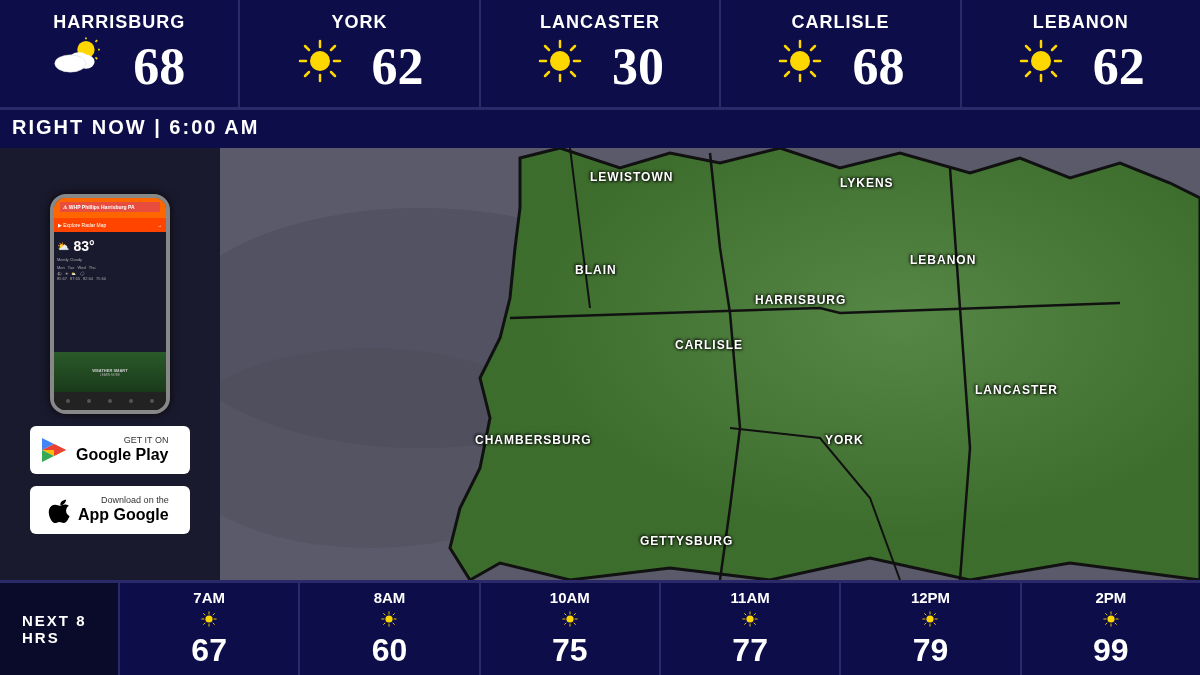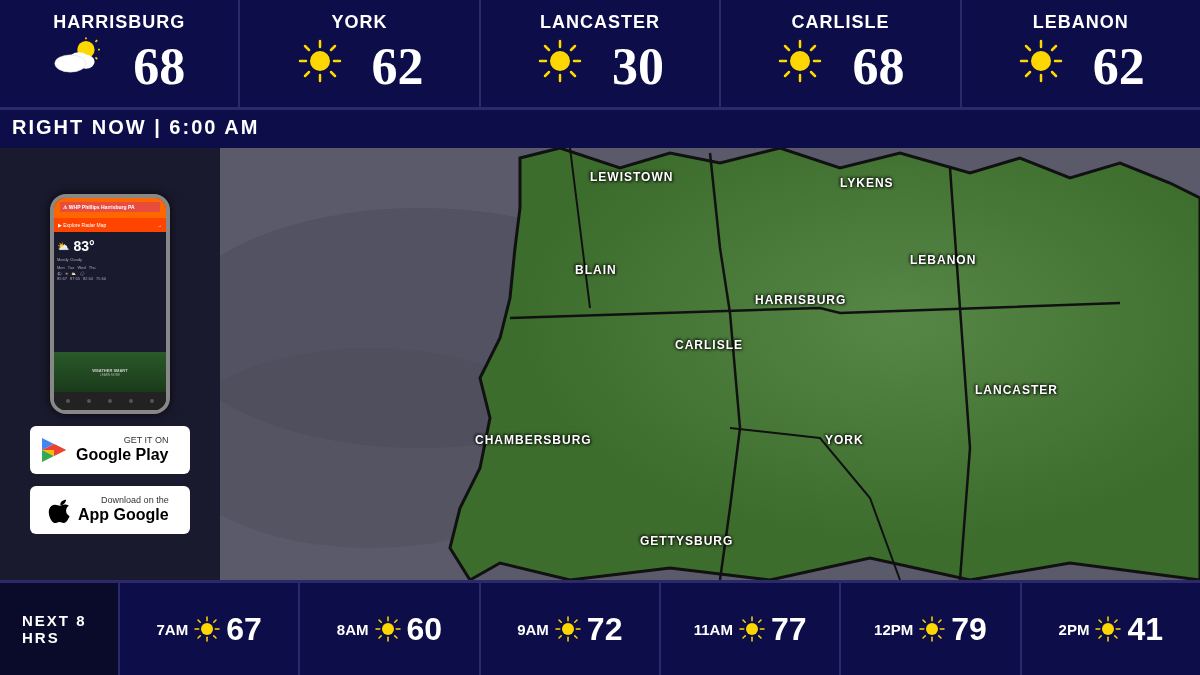--- a/index.html
+++ b/index.html
@@ -228,21 +228,21 @@
       background: #0d0d4a;
       border-top: 3px solid #2a2a6a;
     }
     .forecast-row {
       display: flex;
       height: 100%;
     }
     .forecast-card {
       flex: 1;
       display: flex;
-      flex-direction: row;
+      flex-direction: column;
       align-items: center;
       justify-content: center;
       border-right: 2px solid #2a2a6a;
       padding: 6px;
       gap: 4px;
     }
     .forecast-card:last-child { border-right: none; }
     .forecast-time {
       font-size: 15px;
       font-weight: bold;
@@ -541,36 +541,36 @@
         <line x1="4" y1="20" x2="9" y2="20" stroke="#FFD700" stroke-width="2" stroke-linecap="round"></line>
         <line x1="31" y1="20" x2="36" y2="20" stroke="#FFD700" stroke-width="2" stroke-linecap="round"></line>
         <line x1="8" y1="8" x2="11" y2="11" stroke="#FFD700" stroke-width="2" stroke-linecap="round"></line>
         <line x1="29" y1="29" x2="32" y2="32" stroke="#FFD700" stroke-width="2" stroke-linecap="round"></line>
         <line x1="32" y1="8" x2="29" y2="11" stroke="#FFD700" stroke-width="2" stroke-linecap="round"></line>
         <line x1="11" y1="29" x2="8" y2="32" stroke="#FFD700" stroke-width="2" stroke-linecap="round"></line>
       </svg>
       <span class="forecast-temp">60</span>
     </div>
 
+
     <div class="forecast-card">
-      <span class="forecast-time">9AM</span>
+      <span class="forecast-time">10AM</span>
       <svg class="forecast-sun" viewBox="0 0 40 40">
         <circle cx="20" cy="20" r="8" fill="#FFD700"></circle>
         <line x1="20" y1="4" x2="20" y2="9" stroke="#FFD700" stroke-width="2" stroke-linecap="round"></line>
         <line x1="20" y1="31" x2="20" y2="36" stroke="#FFD700" stroke-width="2" stroke-linecap="round"></line>
         <line x1="4" y1="20" x2="9" y2="20" stroke="#FFD700" stroke-width="2" stroke-linecap="round"></line>
         <line x1="31" y1="20" x2="36" y2="20" stroke="#FFD700" stroke-width="2" stroke-linecap="round"></line>
         <line x1="8" y1="8" x2="11" y2="11" stroke="#FFD700" stroke-width="2" stroke-linecap="round"></line>
         <line x1="29" y1="29" x2="32" y2="32" stroke="#FFD700" stroke-width="2" stroke-linecap="round"></line>
         <line x1="32" y1="8" x2="29" y2="11" stroke="#FFD700" stroke-width="2" stroke-linecap="round"></line>
         <line x1="11" y1="29" x2="8" y2="32" stroke="#FFD700" stroke-width="2" stroke-linecap="round"></line>
       </svg>
-      <span class="forecast-temp">72</span>
-    </div>
-
+      <span class="forecast-temp">75</span>
+    </div>
 
     <div class="forecast-card">
       <span class="forecast-time">11AM</span>
       <svg class="forecast-sun" viewBox="0 0 40 40">
         <circle cx="20" cy="20" r="8" fill="#FFD700"></circle>
         <line x1="20" y1="4" x2="20" y2="9" stroke="#FFD700" stroke-width="2" stroke-linecap="round"></line>
         <line x1="20" y1="31" x2="20" y2="36" stroke="#FFD700" stroke-width="2" stroke-linecap="round"></line>
         <line x1="4" y1="20" x2="9" y2="20" stroke="#FFD700" stroke-width="2" stroke-linecap="round"></line>
         <line x1="31" y1="20" x2="36" y2="20" stroke="#FFD700" stroke-width="2" stroke-linecap="round"></line>
         <line x1="8" y1="8" x2="11" y2="11" stroke="#FFD700" stroke-width="2" stroke-linecap="round"></line>
@@ -604,16 +604,16 @@
         <circle cx="20" cy="20" r="8" fill="#FFD700"></circle>
         <line x1="20" y1="4" x2="20" y2="9" stroke="#FFD700" stroke-width="2" stroke-linecap="round"></line>
         <line x1="20" y1="31" x2="20" y2="36" stroke="#FFD700" stroke-width="2" stroke-linecap="round"></line>
         <line x1="4" y1="20" x2="9" y2="20" stroke="#FFD700" stroke-width="2" stroke-linecap="round"></line>
         <line x1="31" y1="20" x2="36" y2="20" stroke="#FFD700" stroke-width="2" stroke-linecap="round"></line>
         <line x1="8" y1="8" x2="11" y2="11" stroke="#FFD700" stroke-width="2" stroke-linecap="round"></line>
         <line x1="29" y1="29" x2="32" y2="32" stroke="#FFD700" stroke-width="2" stroke-linecap="round"></line>
         <line x1="32" y1="8" x2="29" y2="11" stroke="#FFD700" stroke-width="2" stroke-linecap="round"></line>
         <line x1="11" y1="29" x2="8" y2="32" stroke="#FFD700" stroke-width="2" stroke-linecap="round"></line>
       </svg>
-      <span class="forecast-temp">41</span>
+      <span class="forecast-temp">99</span>
     </div>
   </div>
 </div>
 
 </body></html>

